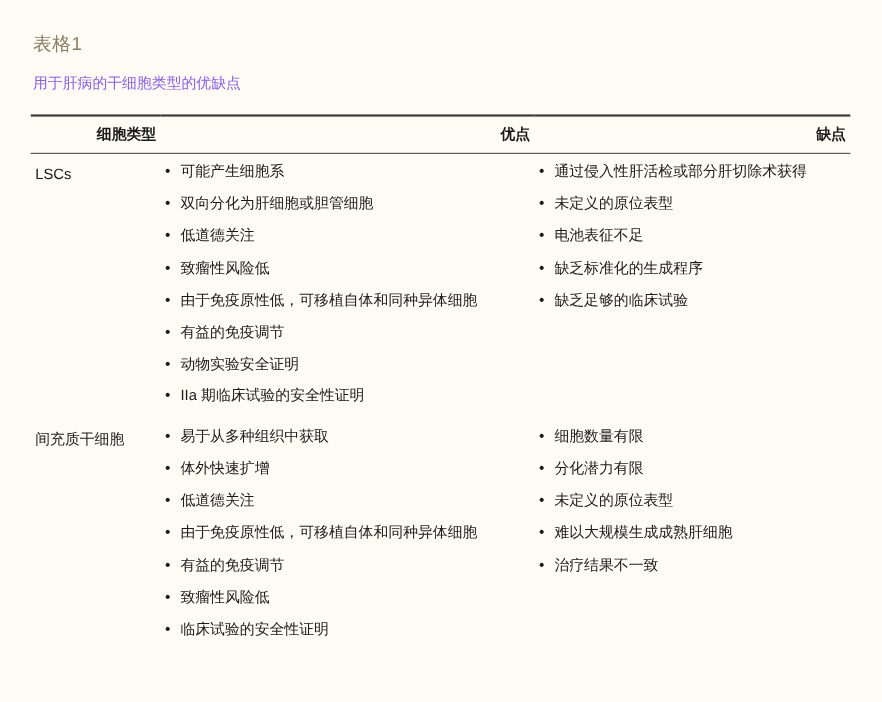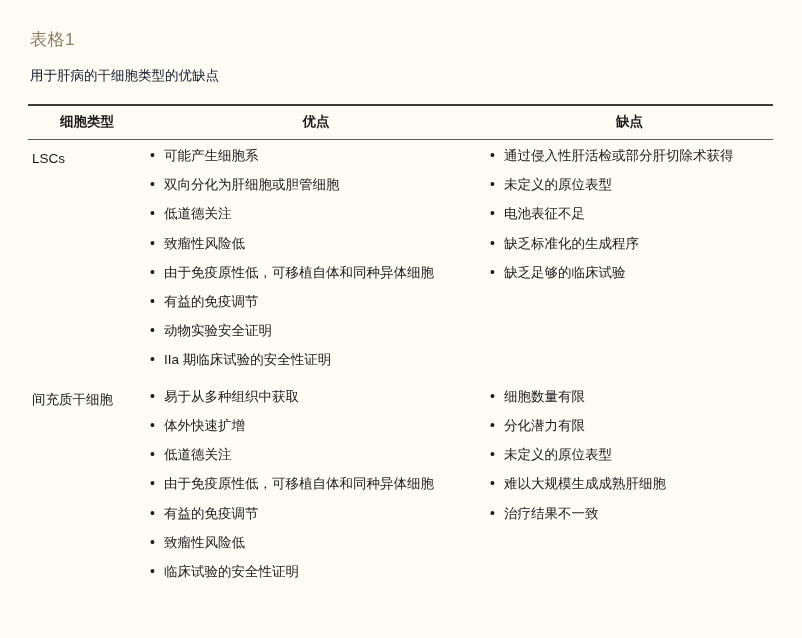--- a/index.html
+++ b/index.html
@@ -23,32 +23,32 @@
   }
   .table-label {
     font-size: 17px;
     color: #8a7d63;
     letter-spacing: 0.5px;
     margin: 6px 0 0 2px;
     font-weight: 400;
   }
   .table-caption {
     font-size: 13.5px;
-    color: #0f172a;
+    color: #8b5cf6;
     margin: 16px 0 0 2px;
     line-height: 1.4;
   }
   table.data {
     width: 745px;
     border-collapse: collapse;
     margin-top: 18px;
     table-layout: fixed;
   }
   table.data thead th {
-    text-align: center;
+    text-align: right;
     font-size: 13.5px;
     font-weight: bold;
     color: #1a1a1a;
     padding: 7px 4px 8px 4px;
     border-top: 2px solid #3b3b3b;
     border-bottom: 1px solid #5a5a5a;
     vertical-align: bottom;
   }
   col.c1 { width: 118px; }
   col.c2 { width: 340px; }

